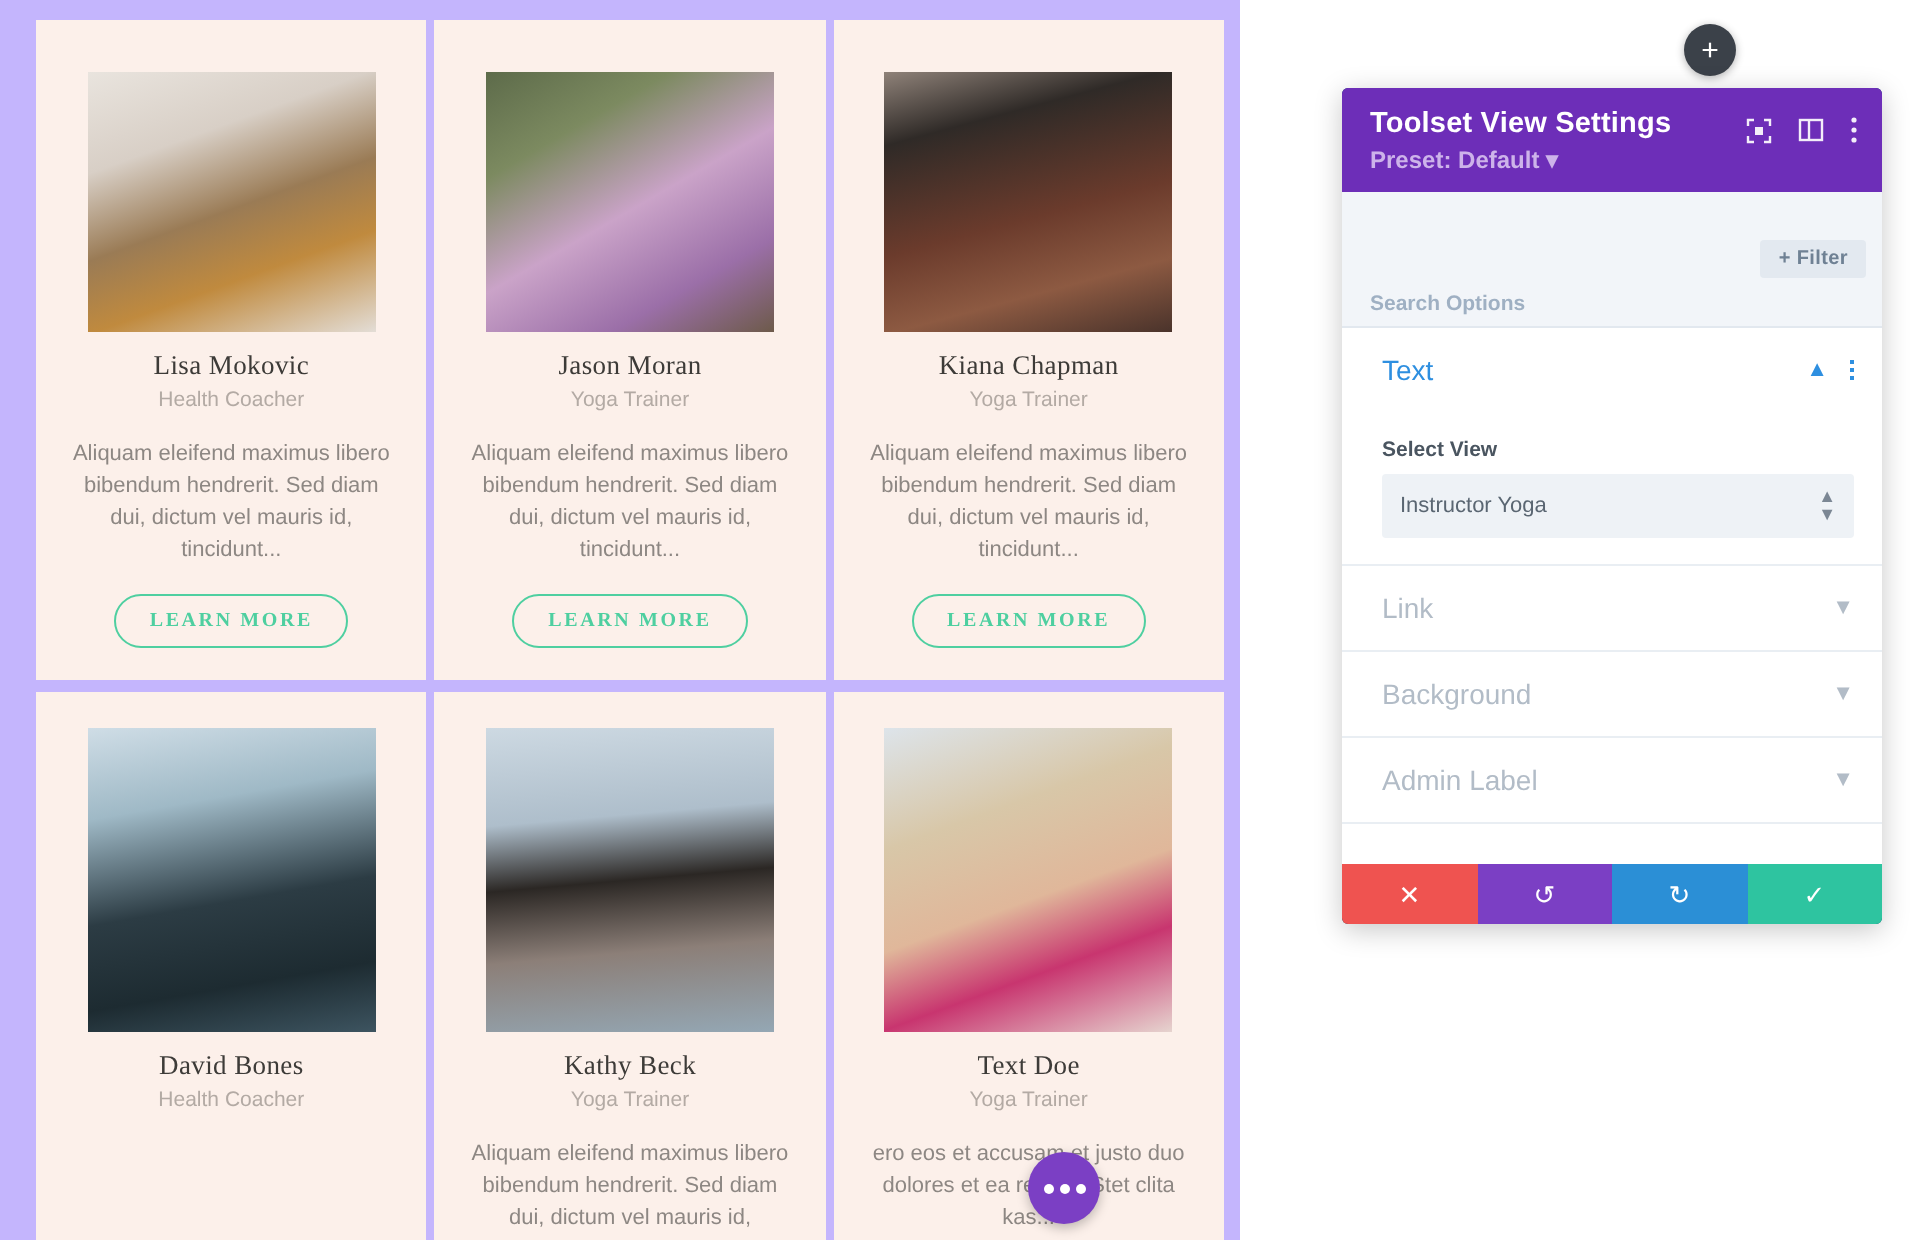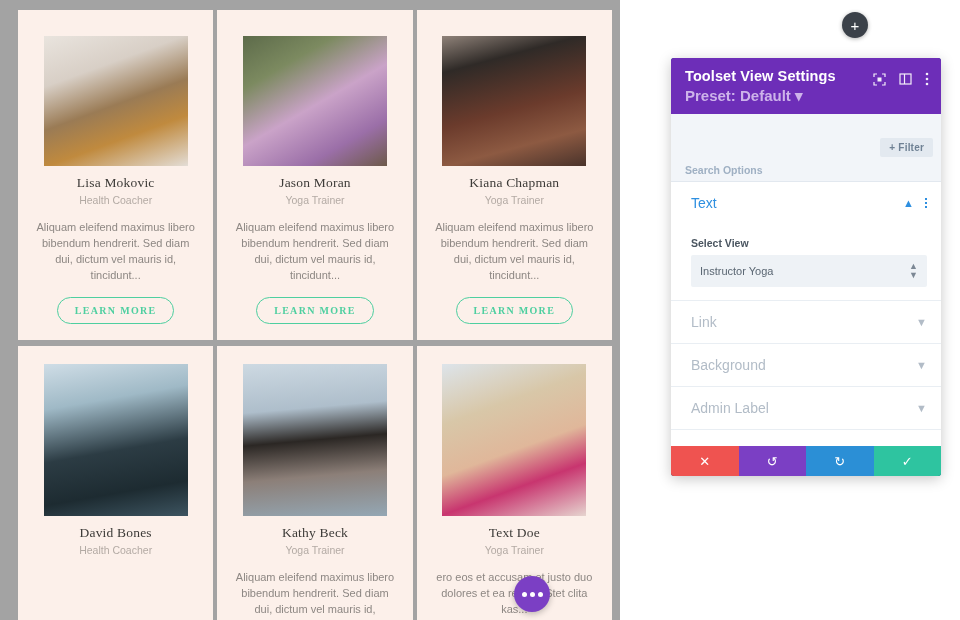--- a/index.html
+++ b/index.html
@@ -13,21 +13,21 @@
 
   
   .grid {
     position: absolute; left: 0; top: 0;
     width: 620px; height: 620px;
     display: grid;
     grid-template-columns: 1fr 1fr 1fr;
     grid-template-rows: 330px 290px;
     column-gap: 4px; row-gap: 6px;
     padding: 10px 8px 0 18px;
-    background: #a3a3a3;
+    background: #c4b5fd;
   }
   .card {
     background: #fcf0ea;
     padding: 26px 14px 14px 14px;
     display: flex; flex-direction: column; align-items: center;
     overflow: hidden;
   }
   .card.row2 { padding-top: 18px; }
   .photo {
     width: 144px; height: 130px;
@@ -80,34 +80,34 @@
     position: absolute; left: 842px; top: 12px;
     width: 26px; height: 26px; border-radius: 50%;
     background: #3b4149; border: none; cursor: pointer;
     color: #fff; font-size: 15px; line-height: 1;
     display: flex; align-items: center; justify-content: center;
     box-shadow: 0 1px 4px rgba(0,0,0,.3);
   }
 
   
   .panel {
-    position: absolute; left: 671px; top: 58px;
+    position: absolute; left: 671px; top: 44px;
     width: 270px; height: 418px;
     background: #0c4a6e; border-radius: 3px;
     box-shadow: 0 3px 14px rgba(0,0,0,.22);
     display: flex; flex-direction: column; overflow: hidden;
   }
   .p-head {
     background: #6d2eb8; color: #fff;
     padding: 10px 12px 9px 14px;
     display: flex; align-items: flex-start;
   }
   .p-head .titles { flex: 1; }
   .p-title { font-size: 14.5px; font-weight: bold; letter-spacing: .1px; }
-  .p-preset { font-size: 15px; color: #cdb3ea; margin-top: 3px; font-weight: bold; }
+  .p-preset { font-size: 12px; color: #cdb3ea; margin-top: 3px; font-weight: bold; }
   .p-icons { display: flex; align-items: center; gap: 13px; padding-top: 4px; }
   .p-icons .ico { cursor: pointer; opacity: .92; display: flex; }
 
   .p-tabs { display: flex; background: #7733c6; }
   .p-tab {
     font-size: 11px; font-weight: bold; color: #e3d2f5;
     padding: 8px 0; cursor: pointer; text-align: center;
   }
   .p-tab.active { background: #8e45dd; color: #fff; }
   .tw1 { width: 78px; } .tw2 { width: 72px; } .tw3 { width: 90px; }

